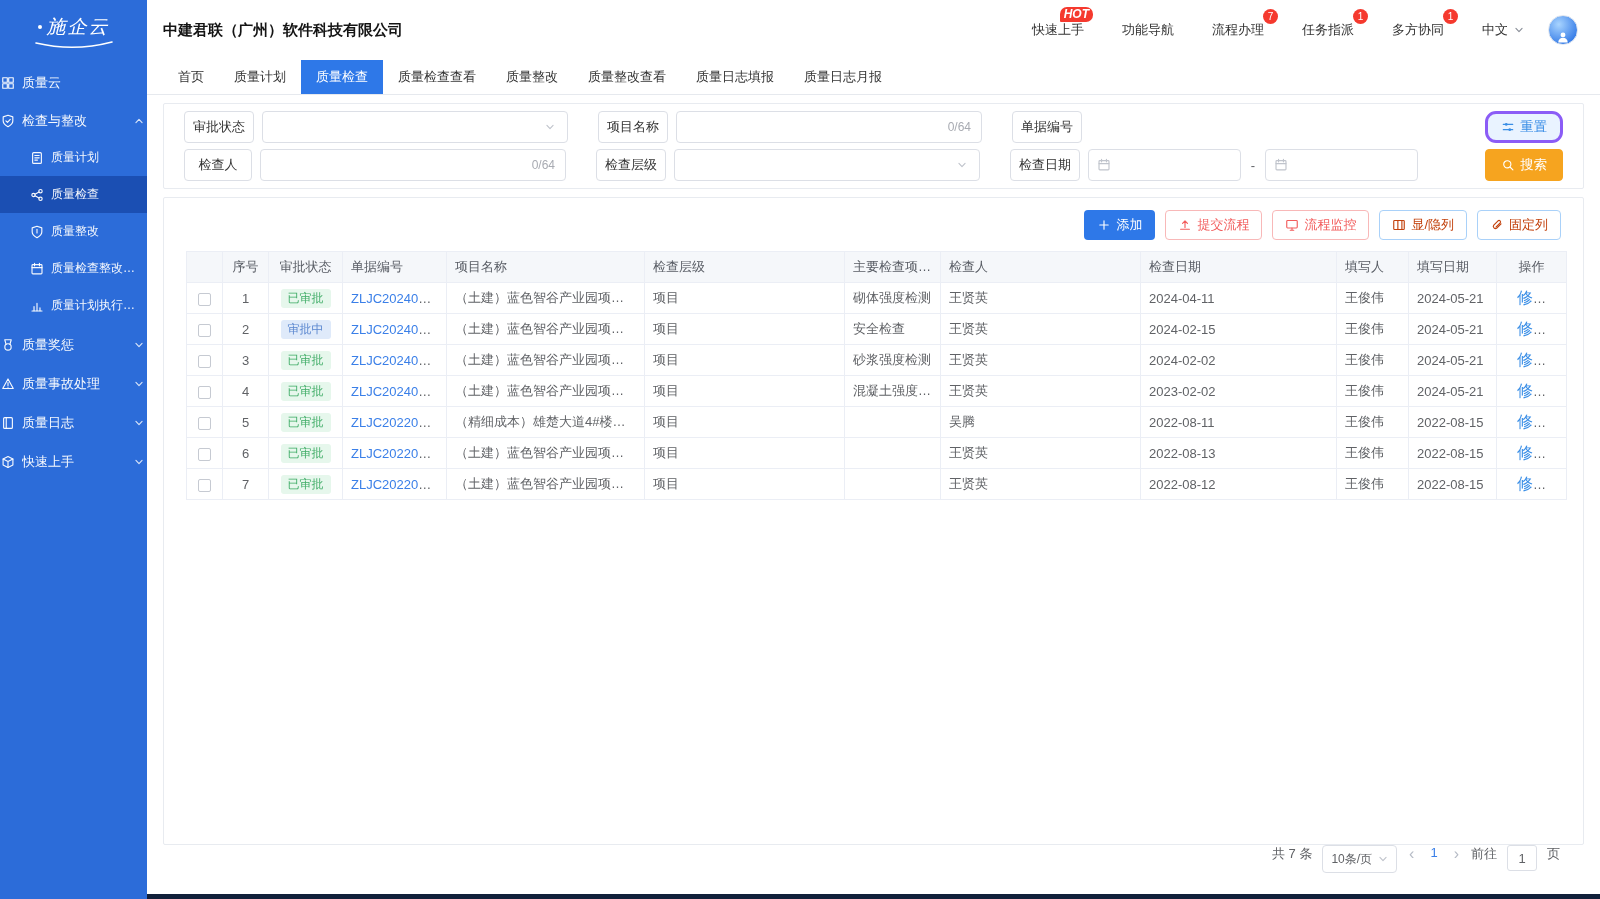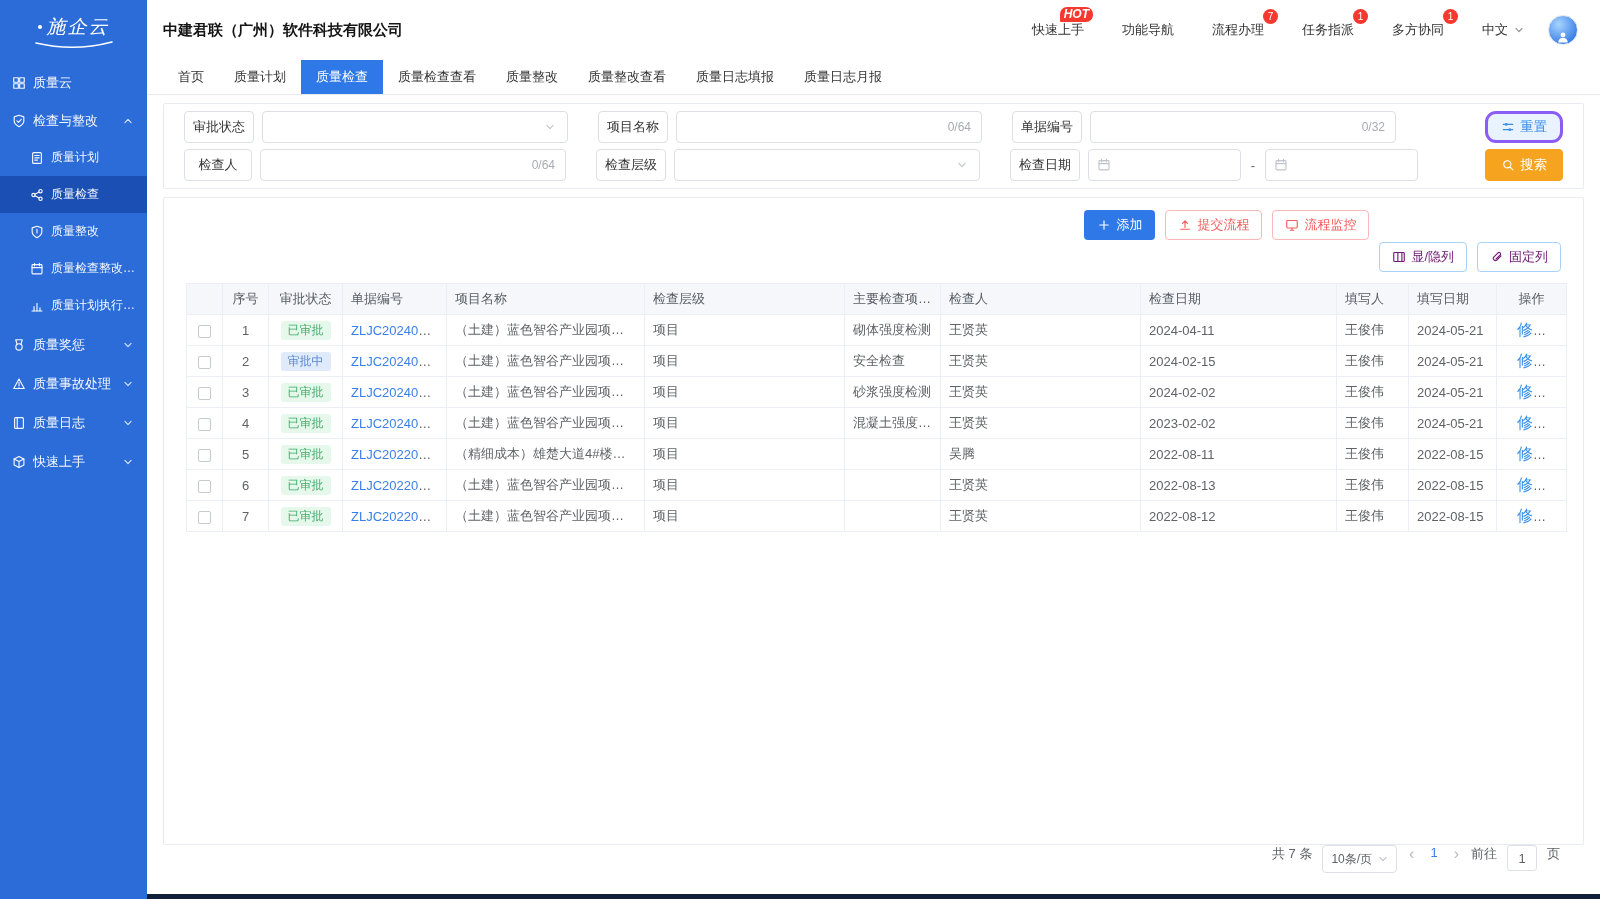--- a/index.html
+++ b/index.html
@@ -6,21 +6,21 @@
   html, body { width: 1600px; height: 899px; overflow: hidden; }
   body { font-family: "Liberation Sans", "DejaVu Sans", sans-serif; font-size: 13px; color: #333; background: #fff; }
   .app { display: flex; width: 1600px; height: 899px; position: relative; }
 
   
   .sidebar { width: 147px; flex-shrink: 0; background: #2c6cd9; color: #fff; display: flex; flex-direction: column; overflow: hidden; }
   .logo { height: 62px; display: flex; flex-direction: column; align-items: center; justify-content: center; }
   .logo-text { font-size: 19px; font-weight: normal; font-style: italic; letter-spacing: 2px; display: flex; align-items: center; gap: 5px; }
   .logo-dot { width: 4px; height: 4px; border-radius: 50%; background: #fff; display: inline-block; }
   .logo-swoosh { margin-top: 1px; }
-  .menu-item { height: 37px; display: flex; align-items: center; gap: 7px; padding: 0 12px; cursor: pointer; color: rgba(255,255,255,.96); white-space: nowrap; }
+  .menu-item { height: 37px; display: flex; align-items: center; gap: 7px; padding: 0 1px; cursor: pointer; color: rgba(255,255,255,.96); white-space: nowrap; }
   .menu-item.top { height: 34px; margin-top: 4px; }
   .menu-item.group { margin-top: 2px; }
   .menu-item .chev { margin-left: auto; opacity: .85; }
   .menu-item.sub { padding-left: 30px; font-size: 12px; height: 37px; }
   .menu-item.sub.active { background: #1b4fb3; }
   .ic { display: inline-flex; align-items: center; justify-content: center; flex-shrink: 0; }
   .mi-label { overflow: hidden; text-overflow: ellipsis; }
 
   
   .main { flex: 1; display: flex; flex-direction: column; min-width: 0; background: #fff; }
@@ -56,21 +56,21 @@
   .f-spacer { margin-left: auto; }
   .btn-reset { height: 32px; padding: 0 13px; background: #e9f3ff; border: 3px solid #8b5cf6; color: #3a8ee6; border-radius: 11px; display: inline-flex; align-items: center; gap: 5px; cursor: pointer; }
   .btn-search { height: 32px; padding: 0 15px; background: #f6a41f; border: 1px solid #f6a41f; color: #fff; border-radius: 4px; display: inline-flex; align-items: center; gap: 5px; cursor: pointer; }
 
   
   .table-card { border: 1px solid #e8ebf0; border-radius: 2px; margin-top: 8px; background: #fff; flex: 1; min-height: 0; display: flex; flex-direction: column; padding: 12px 22px 10px; }
   .toolbar { display: flex; justify-content: flex-end; gap: 10px; margin-bottom: 11px; }
   .tbtn { height: 30px; padding: 12px 12px; border-radius: 4px; display: inline-flex; align-items: center; gap: 5px; font-size: 13px; cursor: pointer; background: #fff; border: 1px solid transparent; white-space: nowrap; }
   .tbtn.primary { background: #2e78e8; color: #fff; }
   .tbtn.danger { border-color: #f8b8b8; color: #f25c5c; }
-  .tbtn.blue { border-color: #a9d1f9; color: #701a75; margin-top: 32px; }
+  .tbtn.blue { border-color: #a9d1f9; color: #c2410c; }
 
   table { width: 100%; border-collapse: collapse; table-layout: fixed; }
   th, td { border: 1px solid #ebeef5; height: 31px; padding: 0 8px; font-size: 13px; text-align: left; white-space: nowrap; overflow: hidden; text-overflow: ellipsis; color: #606266; }
   th { background: #f5f7fa; color: #585c64; font-weight: normal; }
   th:nth-child(1), td:nth-child(1), th:nth-child(2), td:nth-child(2),
   th:nth-child(3), td:nth-child(3), th:nth-child(12), td:nth-child(12) { text-align: center; }
   .cb { display: inline-block; width: 13px; height: 13px; border: 1px solid #c6cad2; border-radius: 2px; background: #fff; vertical-align: middle; cursor: pointer; }
   .tag { display: inline-block; min-width: 44px; padding: 2px 7px; border-radius: 3px; font-size: 12px; line-height: 15px; }
   .tag.approved { background: #e6f7ec; color: #41ad68; }
   .tag.pending { background: #dfeafa; color: #5b87cf; }
@@ -291,23 +291,20 @@
             </div>
           </div>
           <div class="f-field">
             <div class="f-label">项目名称</div>
             <div class="f-control">
               <span class="f-counter">0/64</span>
             </div>
           </div>
           <div class="f-field">
             <div class="f-label">单据编号</div>
-            <div class="f-control">
-              <span class="f-counter">0/32</span>
-            </div>
           </div>
           <div class="f-spacer">
             <button class="btn-reset">
               <span class="ic">
                   <svg viewBox="0 0 16 16" width="14" height="14" fill="none" stroke="currentColor" stroke-width="1.3" stroke-linecap="round" stroke-linejoin="round">
                     <path d="M2.6 5h10.8M2.6 11h10.8"></path>
                     <circle cx="6" cy="5" r="1.5" fill="currentColor" stroke="none"></circle>
                     <circle cx="10" cy="11" r="1.5" fill="currentColor" stroke="none"></circle>
                   </svg>
                 </span>

